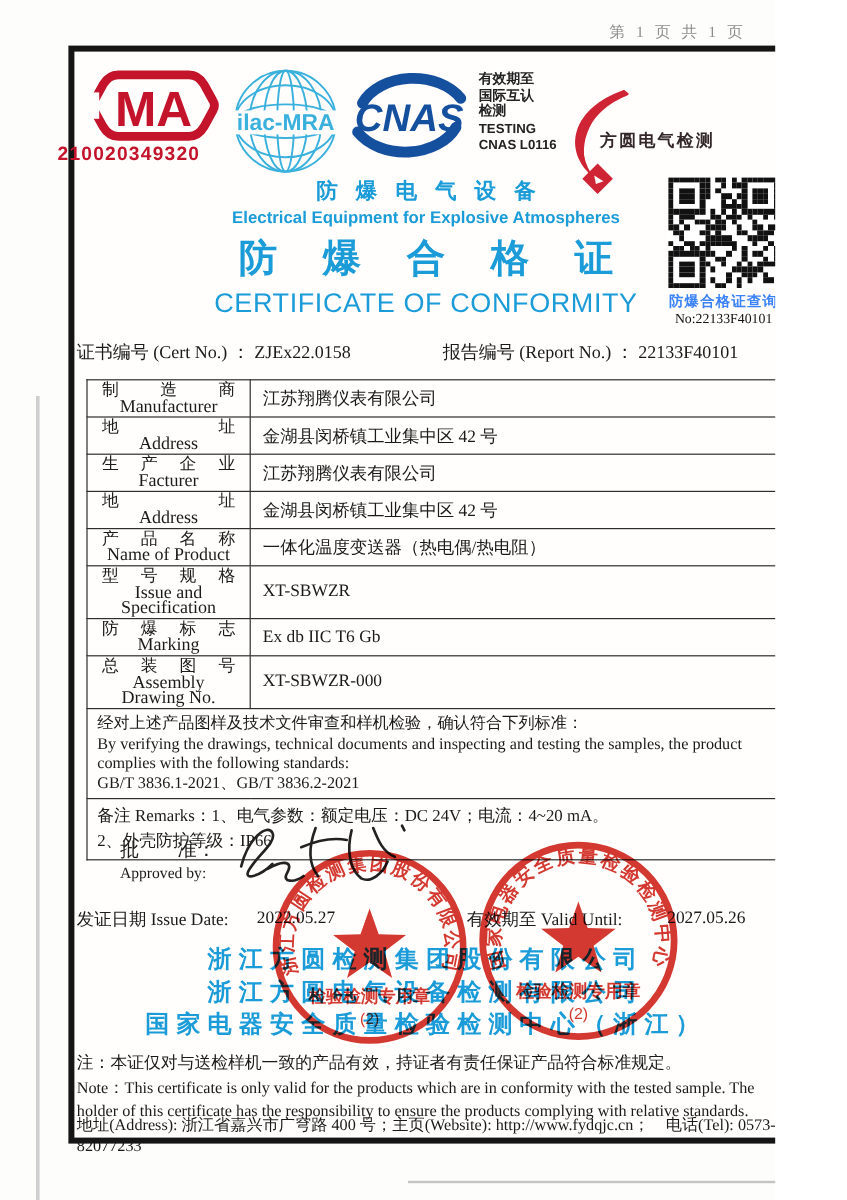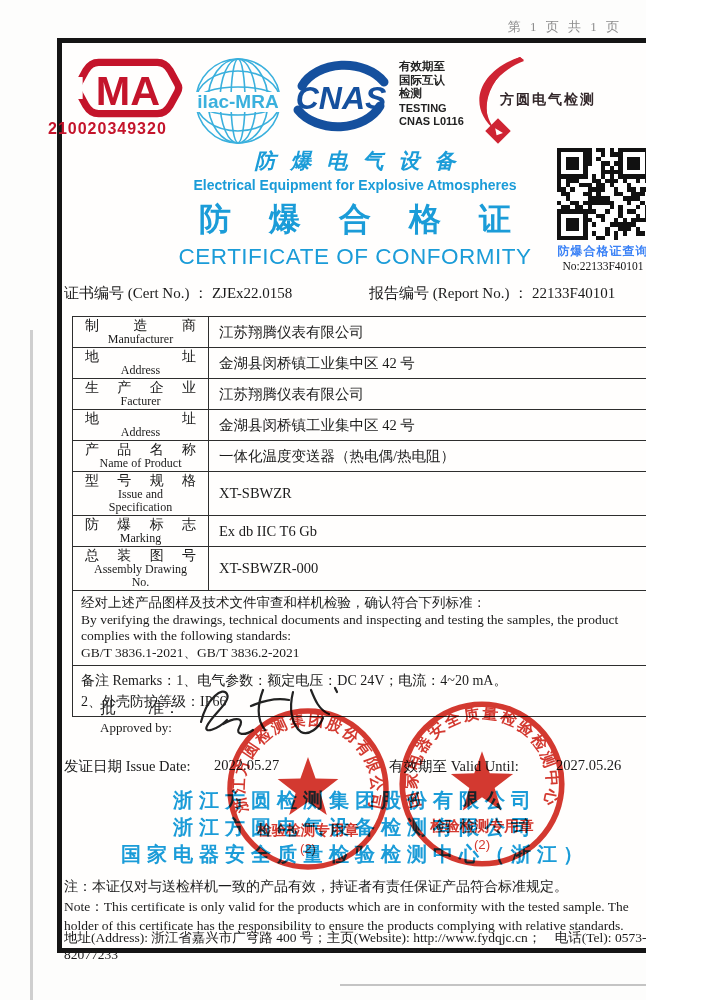--- a/index.html
+++ b/index.html
@@ -14,26 +14,26 @@
   .artifact-v { position:absolute; left:30px; top:330px; width:3px; height:670px; background:#cfcfcf; }
   .artifact-h { position:absolute; left:340px; top:984px; width:366px; height:2px; background:#c4c4c4; }
 
   
   .cma-wrap { position:absolute; left:72px; top:57px; }
   .cma-number { position:absolute; left:48px; top:120px; color:#c4142b; font-family:"Liberation Sans",sans-serif; font-weight:bold; font-size:16px; letter-spacing:1px; }
   .ilac-wrap { position:absolute; left:190px; top:56px; }
   .cnas-wrap { position:absolute; left:288px; top:60px; }
   .cnas-side { position:absolute; left:399px; top:60px; font-size:11.5px; line-height:13.5px; font-weight:bold; color:#222; font-family:"Liberation Sans",sans-serif; }
   .cnas-testing { position:absolute; left:399px; top:102px; font-size:11px; line-height:13px; font-weight:bold; color:#222; font-family:"Liberation Sans",sans-serif; }
-  .fy-wrap { position:absolute; left:448px; top:55px; width:190px; height:92px; }
+  .fy-wrap { position:absolute; left:448px; top:73px; width:190px; height:92px; }
   .fy-label { position:absolute; left:52px; top:36px; font-size:14px; font-weight:bold; color:#33272a; letter-spacing:2px; }
 
   
   .title-block { position:absolute; left:80px; top:147px; width:550px; text-align:center; color:#1b9cd8; font-family:"Liberation Sans","DejaVu Sans",sans-serif; }
-  .t-zh-small { font-size:21px; font-weight:bold; letter-spacing:15px; padding-left:15px;font-style:italic; }
+  .t-zh-small { font-size:18px; font-weight:bold; letter-spacing:15px; padding-left:15px; }
   .t-en-small { font-size:14px; font-weight:bold; margin-top:2px; }
   .t-zh-main  { font-size:32px; font-weight:bold; letter-spacing:38px; padding-left:38px; margin-top:5px; }
   .t-en-main  { font-size:22.5px; margin-top:2px; letter-spacing:0.5px; }
 
   
   .qr-block { position:absolute; left:551px; top:148px; width:104px; text-align:center; }
   .qr-grid { width:92px; height:92px; margin:0 auto; display:grid; grid-template-columns:repeat(21,1fr); grid-template-rows:repeat(21,1fr); background:#fff; }
   .qr-grid div.on { background:#111; }
   .qr-caption { font-size:12px; font-weight:bold; letter-spacing:1px; margin-top:3px; color:#3b82f6; }
   .qr-number { font-size:11.5px; color:#111; }
@@ -41,21 +41,21 @@
   
   .num-row { position:absolute; left:64px; top:284px; width:592px; font-size:15px; }
   .num-left { position:absolute; left:0; }
   .num-right { position:absolute; left:305px; }
 
   
   table.cert { position:absolute; left:72px; top:316px; width:576px; border-collapse:collapse; table-layout:fixed; }
   table.cert td { border:1.5px solid #2e2e2e; vertical-align:middle; }
   td.c-label { width:136px; height:31px; text-align:center; padding:1px 12px; }
   .lbl-zh { font-size:14px; text-align:justify; text-align-last:justify; line-height:15px; }
-  .lbl-en { font-size:12px; text-align:center; line-height:13px; }
+  .lbl-en { font-size:15px; text-align:center; line-height:13px; }
   td.c-value { padding:1px 10px; font-size:14.5px; }
   td.c-full { padding:4px 8px; font-size:13.5px; line-height:16.5px; height:70px; }
   td.c-remarks { padding:4px 8px; font-size:14px; line-height:21px; height:48px; }
 
   
   .approve-zh { position:absolute; left:100px; top:698px; font-size:16px; }
   .approve-en { position:absolute; left:100px; top:720px; font-size:13px; }
   .signature { position:absolute; left:193px; top:680px; }
 
   .date-row { position:absolute; left:64px; top:757px; width:600px; font-size:14.5px; }

